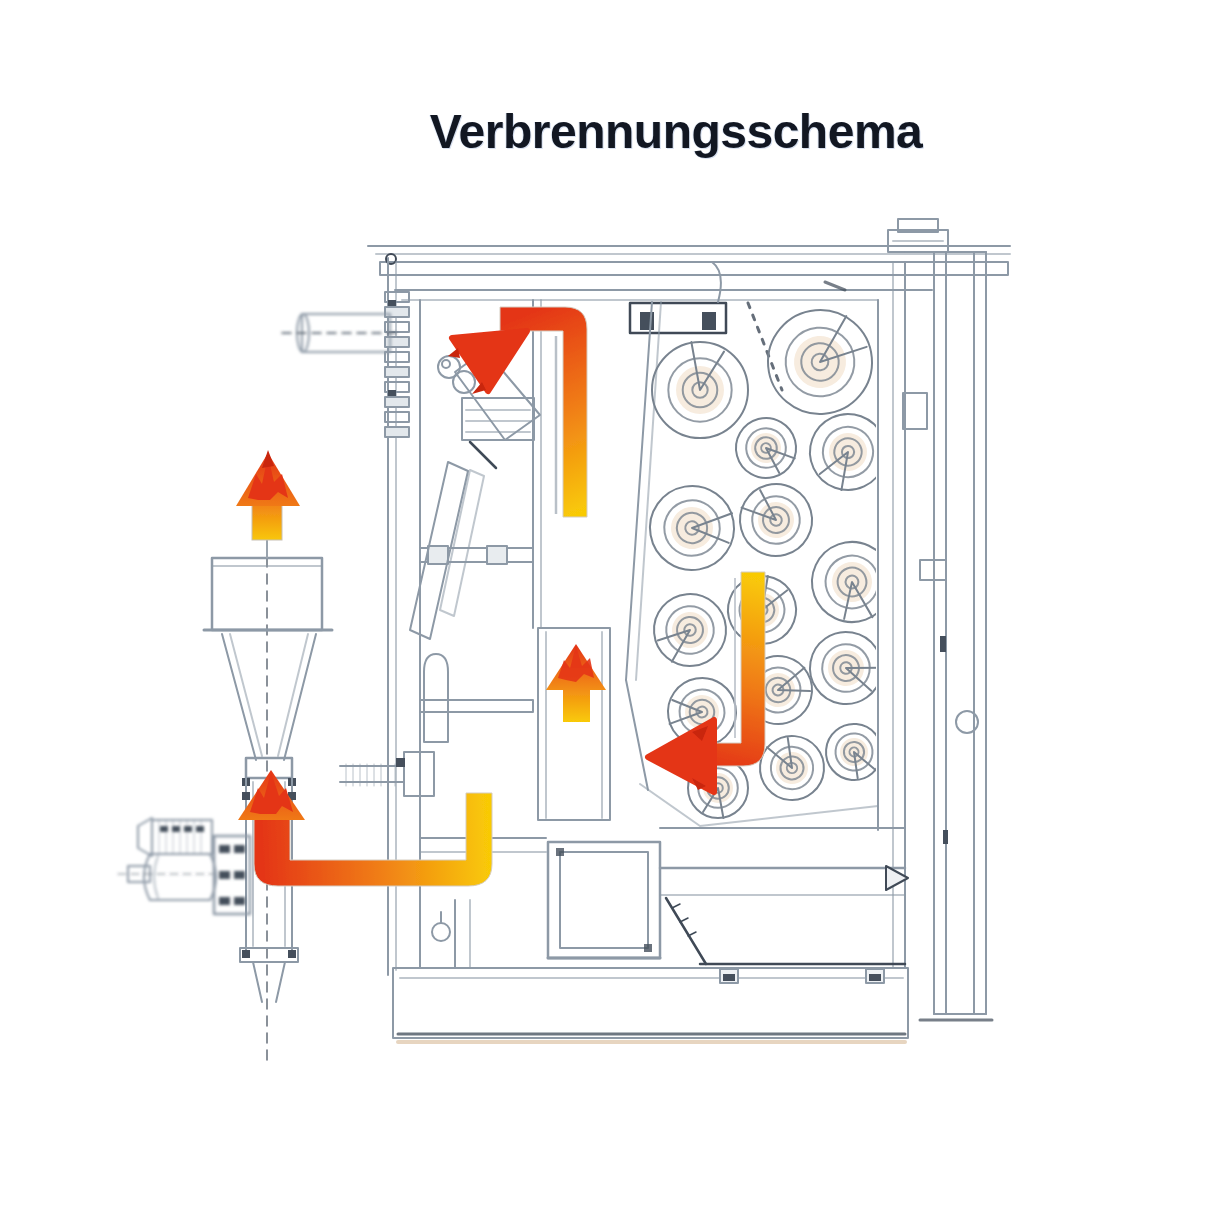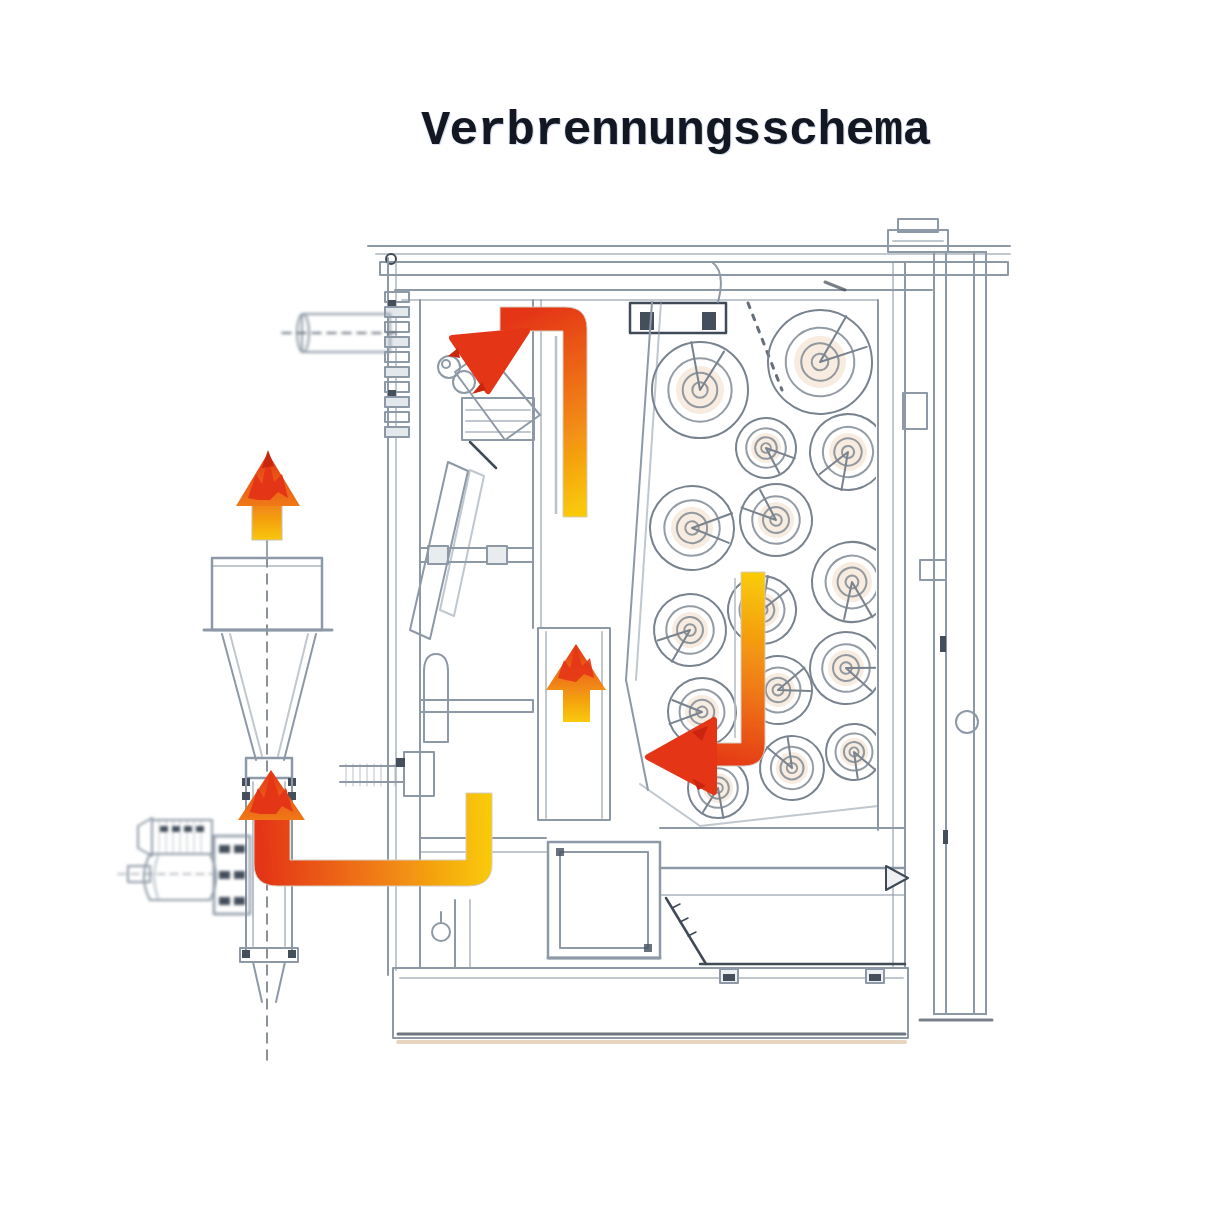--- a/index.html
+++ b/index.html
@@ -1,17 +1,17 @@
 <!DOCTYPE html>
 <html><head>
 <meta charset="utf-8">
 <style>
   html,body{margin:0;padding:0;background:#ffffff;}
   #stage{position:relative;width:1214px;height:1214px;background:#ffffff;overflow:hidden;
-         font-family:Liberation Mono, monospace;}
+         font-family:Liberation Sans, sans-serif;}
   .title{position:absolute;top:104px;left:676px;transform:translateX(-50%);
          font-size:48px;font-weight:700;letter-spacing:-0.5px;color:#121722;white-space:nowrap;
          text-shadow:1px 1px 0 rgba(70,110,180,.22), -1px 0 0 rgba(120,160,220,.18);}
   svg{position:absolute;left:0;top:0;}
   .draw{stroke-width:2;stroke-linecap:round;stroke-linejoin:round;fill:none;}
   .dk{stroke:#3f4a57;}
   .fdk{fill:#44505c;stroke:none;}
   .tan{stroke:#e7d5c0;}
   .lite{opacity:.55;}
 </style>

